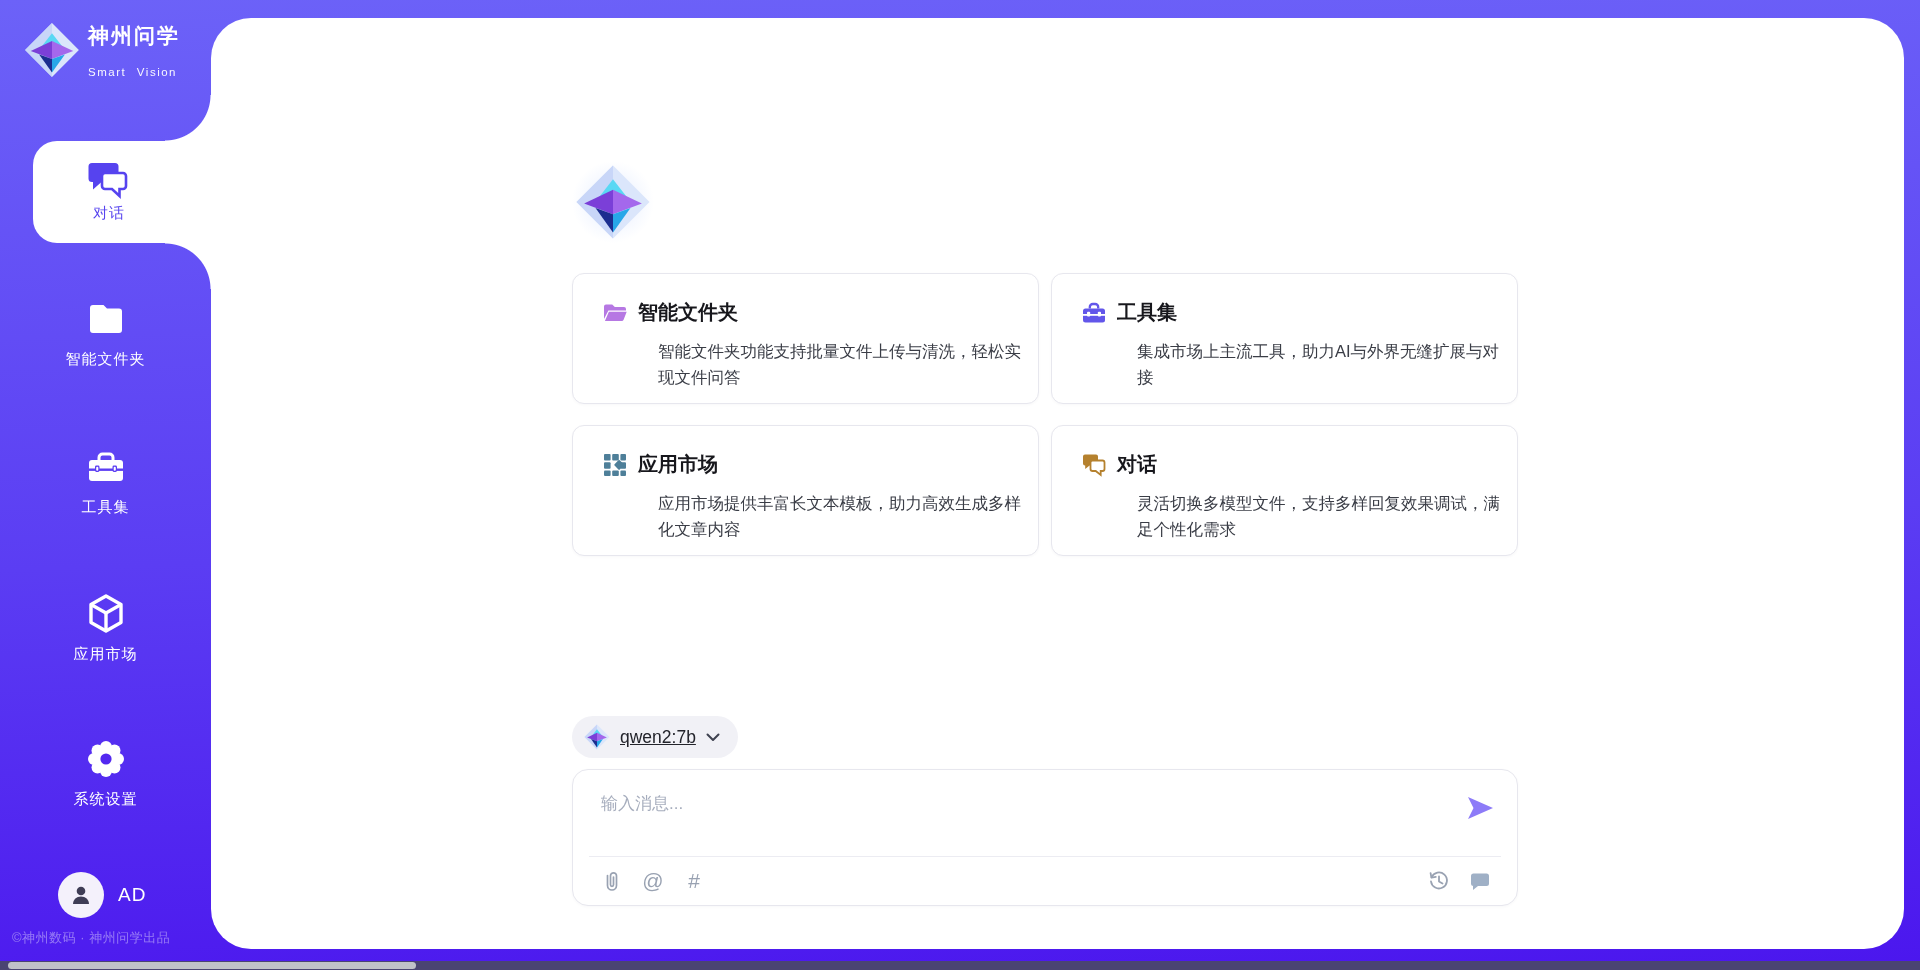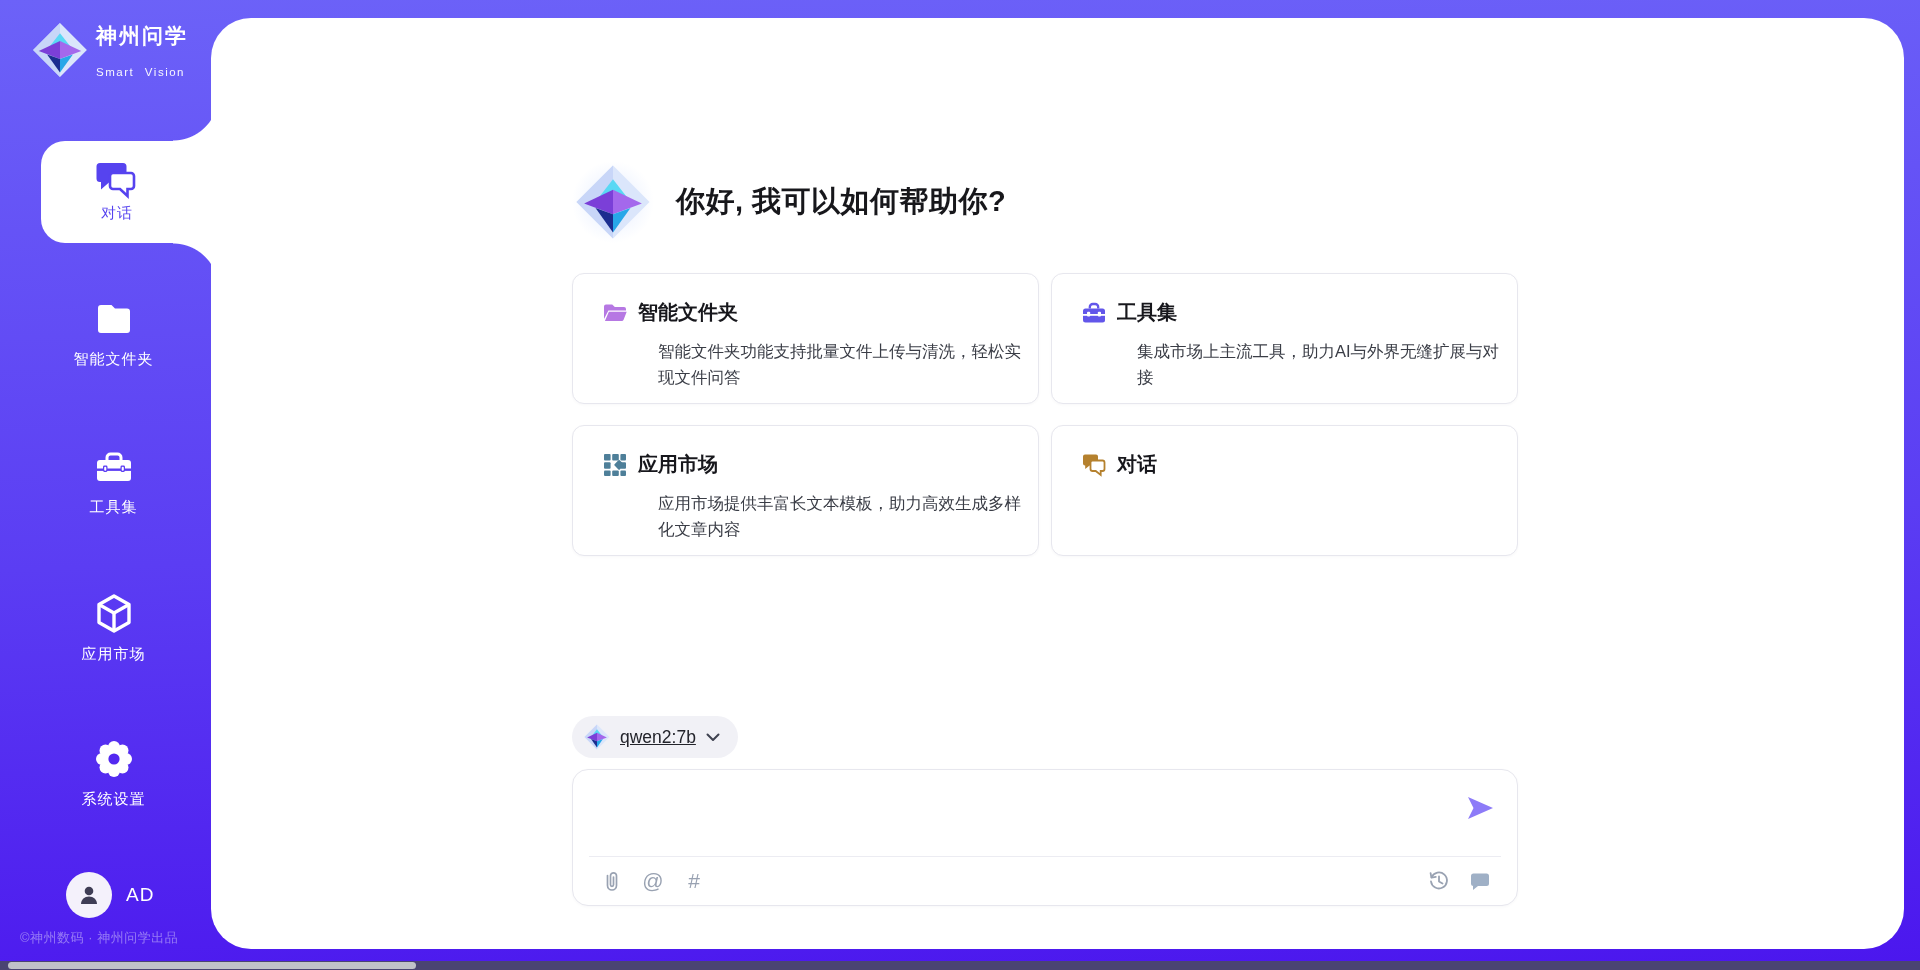--- a/index.html
+++ b/index.html
@@ -10,21 +10,21 @@
     position: relative;
   }
 
   
   .panel {
     position:absolute; left:211px; top:18px; right:16px; bottom:21px;
     background:#ffffff; border-radius:40px; z-index:1;
   }
 
   
-  .sidebar { position:absolute; left:8px; top:0; width:211px; height:751px; z-index:2; }
+  .sidebar { position:absolute; left:0; top:0; width:211px; height:751px; z-index:2; }
 
   .logo-row { position:absolute; left:24px; top:22px; display:flex; align-items:center; }
   .brand-text { margin-left:8px; color:#fff; }
   .brand-name { font-size:21px; font-weight:bold; letter-spacing:2px; }
   .brand-sub  { font-size:11.5px; letter-spacing:1.5px; word-spacing:6px; margin-top:16px; opacity:.95; }
 
   .nav-item {
     position:absolute; left:0; width:211px; text-align:center; color:#fff; cursor:pointer;
   }
   .nav-icon-box { height:46px; display:flex; align-items:center; justify-content:center; }
@@ -214,21 +214,20 @@
   </aside>
 
   <main class="panel">
 
     <div class="greeting-row">
       <span class="greet-logo">
         <svg width="76" height="76" viewBox="0 0 100 100">
             <use href="#logo-diamond"></use>
           </svg>
       </span>
-      <span class="greeting-text">你好, 我可以如何帮助你?</span>
     </div>
 
     <div class="cards">
 
       <div class="card">
         <div class="card-head">
           <span class="card-icon">
             <svg width="26" height="26" viewBox="0 0 26 26">
               <path fill="#B678E3" d="M2 6.5a2 2 0 0 1 2-2h6.2l2.6 2.6h9.2a2 2 0 0 1 2 2v1.4H6.4L2 19z"></path>
               <path fill="#B678E3" d="M6.9 11.8h17.8l-3.1 8a2 2 0 0 1-1.9 1.3H2.9z"></path>
@@ -280,39 +279,41 @@
       <div class="card">
         <div class="card-head">
           <span class="card-icon">
             <svg width="26" height="26" viewBox="0 0 26 26">
               <path fill="#B5812E" d="M4 2.5h11a2 2 0 0 1 2 2v7a2 2 0 0 1-2 2H8.6L4.2 17v-3.5H4a2 2 0 0 1-2-2v-7a2 2 0 0 1 2-2z"></path>
               <path fill="#ffffff" stroke="#B5812E" stroke-width="1.8" d="M11.5 8.5h10a2 2 0 0 1 2 2v6.5a2 2 0 0 1-2 2h-1.8v4l-5-4h-3.2a2 2 0 0 1-2-2v-6.5a2 2 0 0 1 2-2z"></path>
             </svg>
           </span>
           <span class="card-title">对话</span>
         </div>
+        <div class="card-desc">灵活切换多模型文件，支持多样回复效果调试，满足个性化需求</div>
       </div>
 
     </div>
 
     <div class="model-pill">
       <span>
         <svg width="26" height="26" viewBox="0 0 100 100">
             <use href="#logo-diamond"></use>
           </svg>
       </span>
       <span class="model-name">qwen2:7b</span>
       <span>
         <svg width="14" height="9" viewBox="0 0 14 9">
           <polyline points="1.5,1.5 7,7 12.5,1.5" fill="none" stroke="#3f4250" stroke-width="2" stroke-linecap="round" stroke-linejoin="round"></polyline>
         </svg>
       </span>
     </div>
 
     <div class="composer">
+      <input class="msg-input" type="text" placeholder="输入消息..." style="">
       <button class="send-btn">
         <span>
           <svg width="30" height="28" viewBox="0 0 30 28">
             <polygon points="3,3 28,14 3,25 8.5,14" fill="#8D7BF8"></polygon>
           </svg>
         </span>
       </button>
       <div class="composer-divider"></div>
 
       <div class="tools-left">

